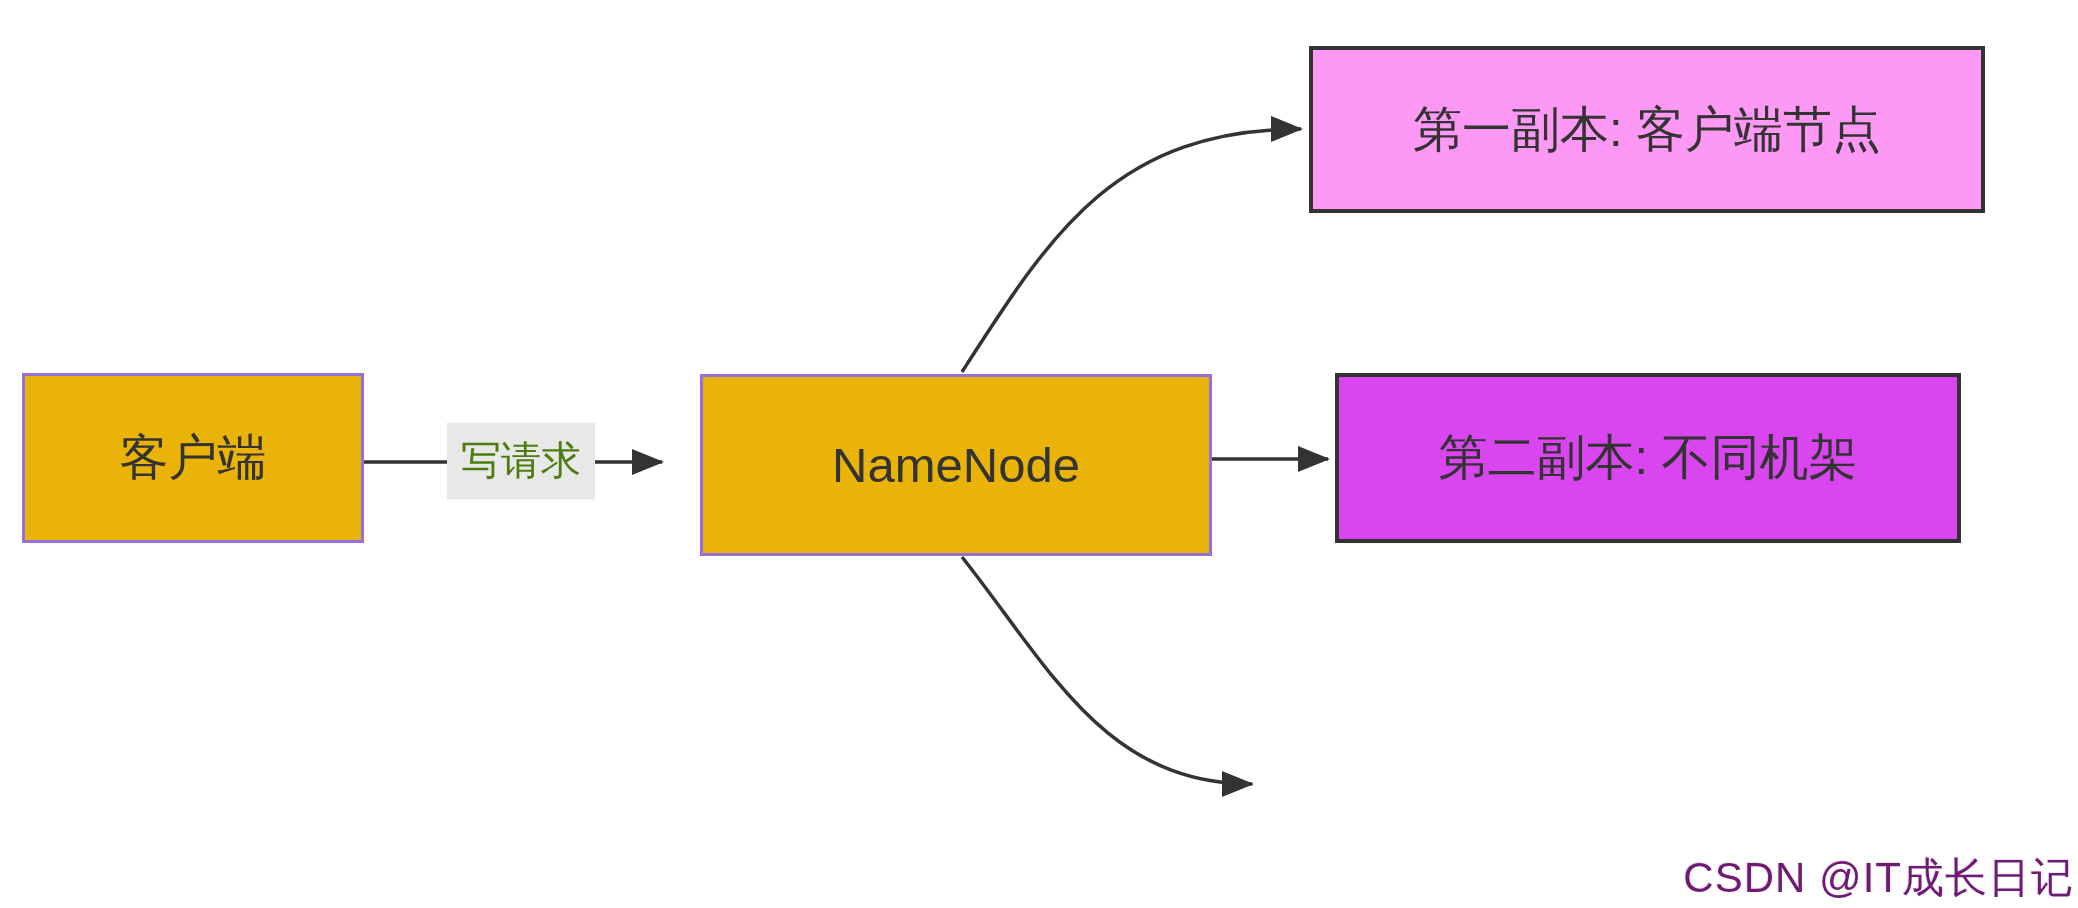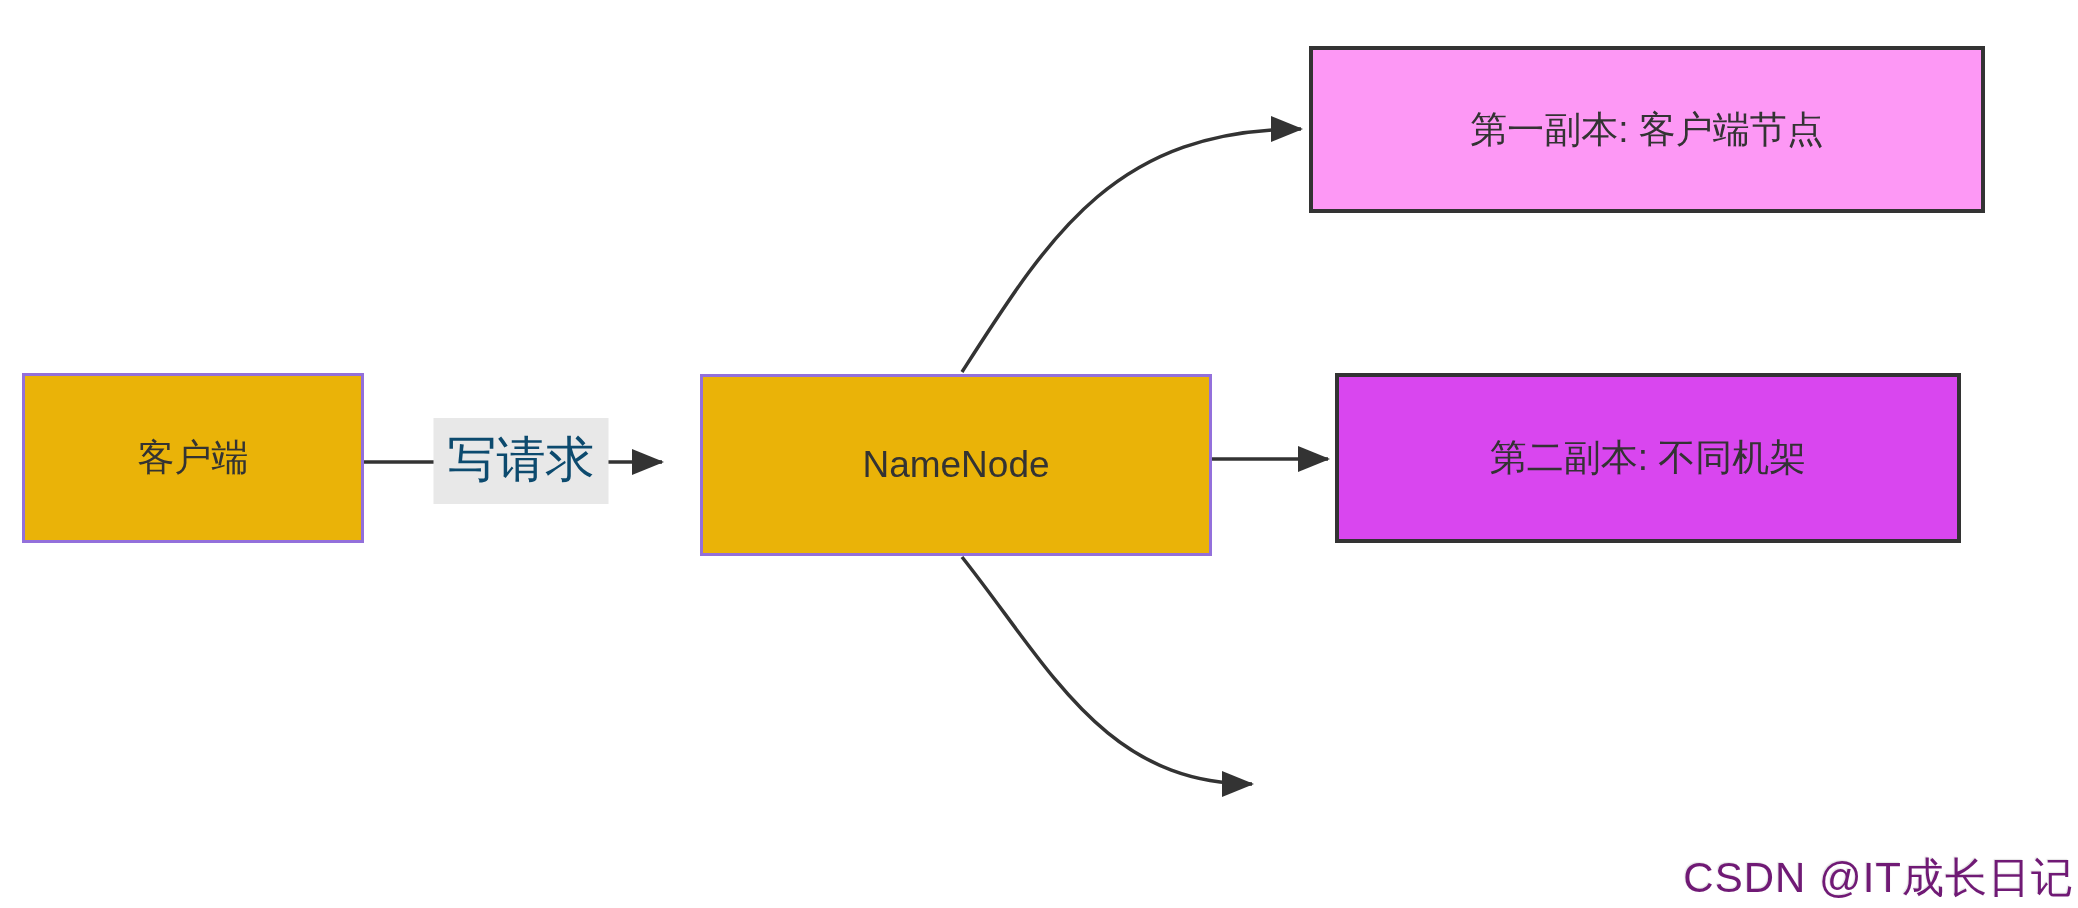--- a/index.html
+++ b/index.html
@@ -22,43 +22,43 @@
     width: 2078px;
     height: 908px;
     pointer-events: none;
   }
   .node {
     position: absolute;
     box-sizing: border-box;
     display: flex;
     align-items: center;
     justify-content: center;
-    font-size: 37px;
+    font-size: 49px;
     color: #333333;
     text-align: center;
     white-space: nowrap;
   }
   .node.lavender {
     background: #eab308;
     border: 3px solid #9370DB;
   }
   .node.pink {
     background: #FD98F5;
     border: 4px solid #333333;
   }
   .node.periwinkle {
     background: #d946ef;
     border: 4px solid #333333;
   }
   .edge-label {
     position: absolute;
     transform: translate(-50%, -50%);
     background: #E8E8E8;
-    color: #0c4a6e;
-    font-size: 49px;
+    color: #4d7c0f;
+    font-size: 40px;
     line-height: 1;
     padding: 17px 14px 20px 14px;
     white-space: nowrap;
   }
   .watermark {
     position: absolute;
     right: 4px;
     bottom: 2px;
     font-size: 42px;
     color: #701a75;

